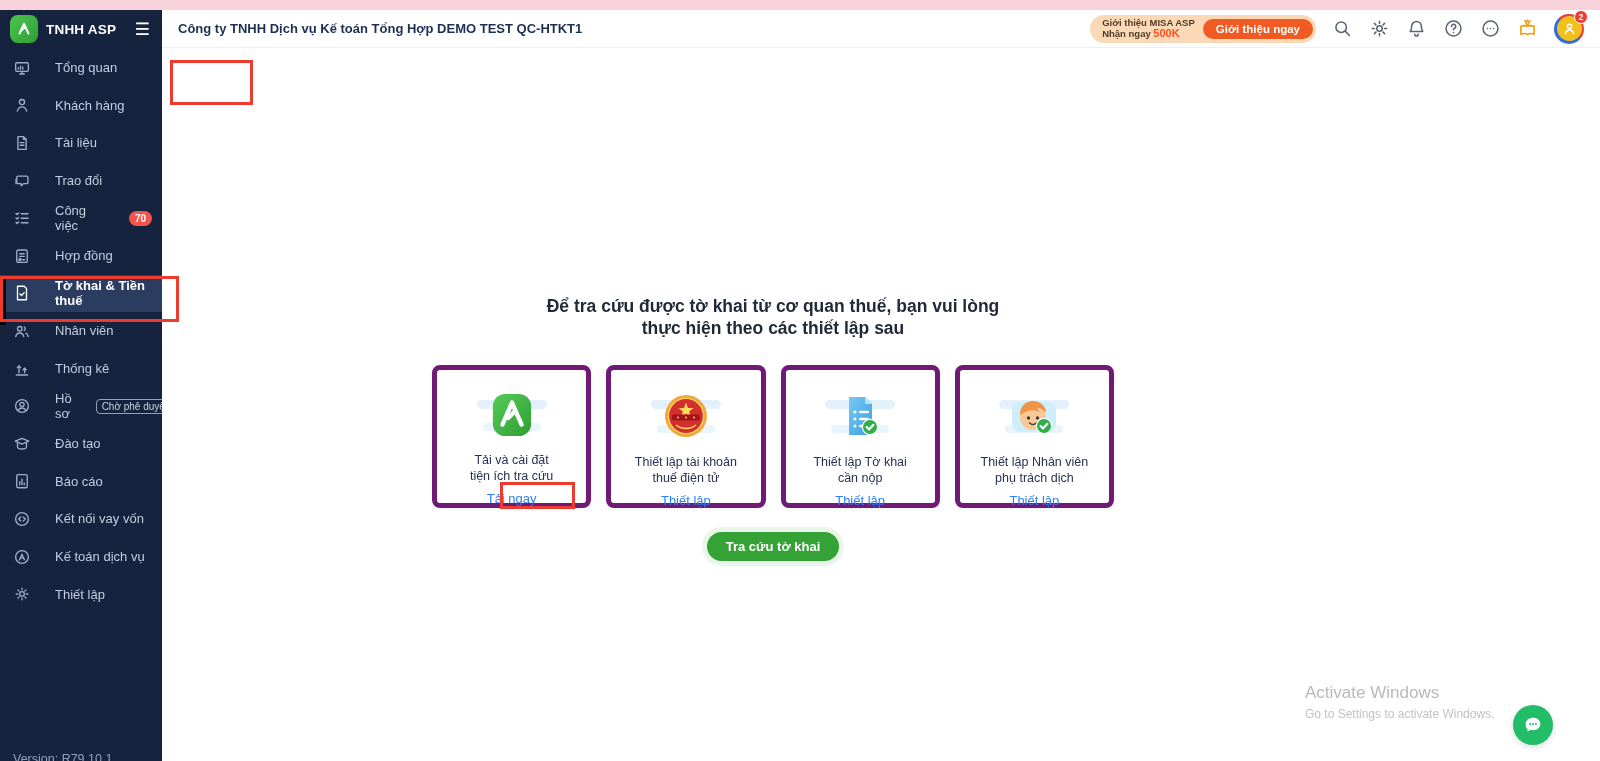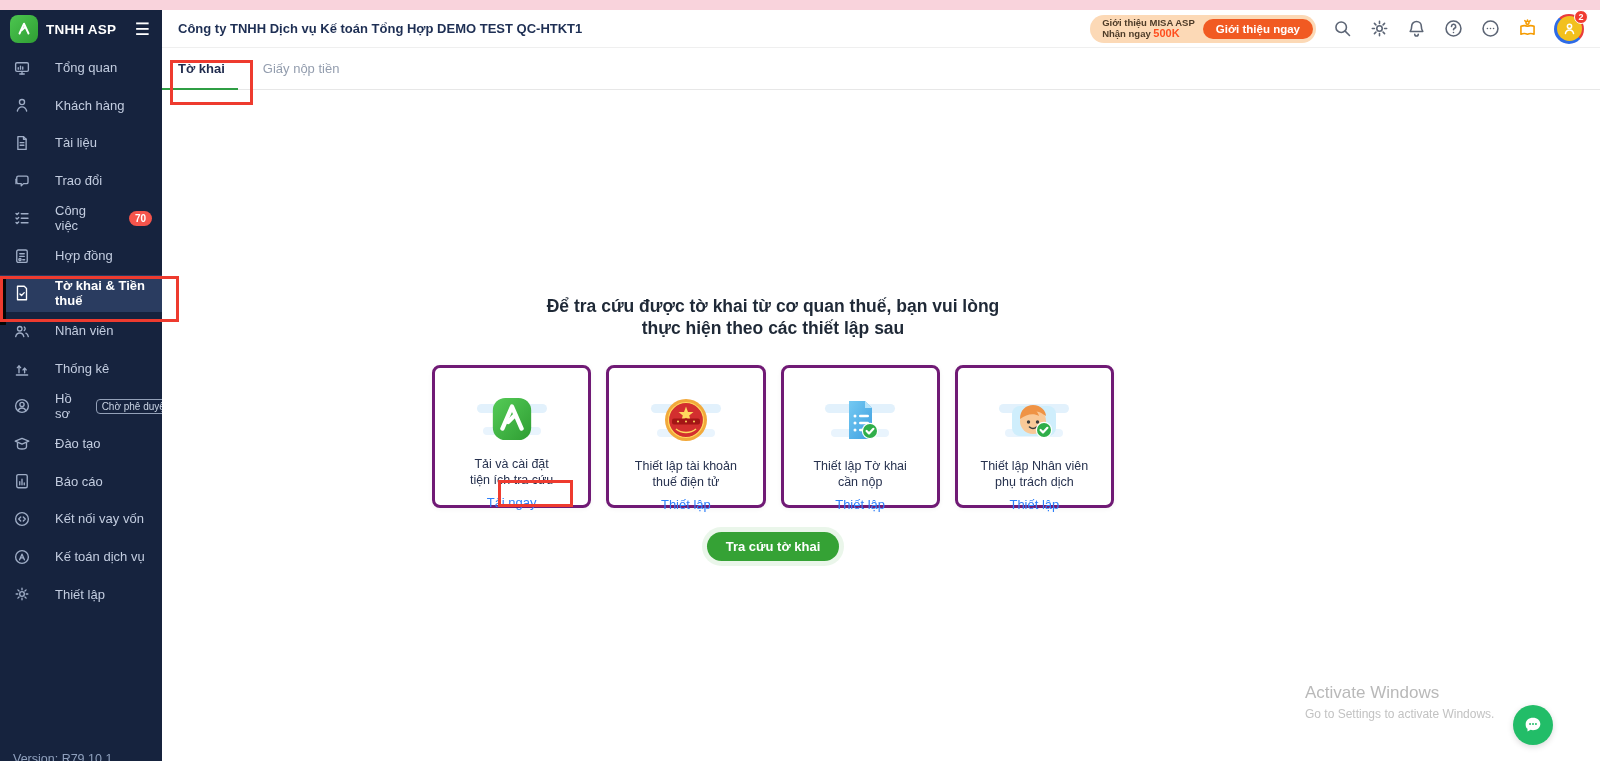--- a/index.html
+++ b/index.html
@@ -51,21 +51,21 @@
 
   
   .annotation { position:absolute; border:3px solid #ee3b2f; background:transparent; pointer-events:none; z-index:40; }
   .black-artifact { position:absolute; left:0; top:277px; width:6px; height:48px; background:#060606; z-index:39; }
 
   
   .content { position:absolute; left:162px; top:90px; width:1438px; height:671px; background:#fff; }
   .center-col { width:682px; margin-left:270px; text-align:center; }
   .heading { margin-top:205px; font-size:17.5px; line-height:22px; font-weight:bold; color:#1f2937; }
   .cards { display:flex; gap:15px; margin-top:26px; }
-  .card { width:200px; height:143px; background:#fff; border:3px solid #701a75; border-radius:8px; box-shadow:0 1px 5px rgba(0,0,0,.05); display:flex; flex-direction:column; align-items:center; padding-top:28px; position:relative; }
+  .card { width:200px; height:143px; background:#fff; border:5px solid #701a75; border-radius:8px; box-shadow:0 1px 5px rgba(0,0,0,.05); display:flex; flex-direction:column; align-items:center; padding-top:22px; position:relative; }
   .card-icon { position:relative; width:50px; height:50px; display:flex; align-items:center; justify-content:center; }
   .card-icon::before { content:""; position:absolute; left:-10px; top:8px; width:70px; height:9px; background:#e2f1fc; border-radius:5px; z-index:0; }
   .card-icon::after { content:""; position:absolute; left:-4px; bottom:7px; width:58px; height:8px; background:#e9f4fd; border-radius:5px; z-index:0; }
   .card-icon svg { position:relative; z-index:1; }
   .card-title { margin-top:14px; font-size:12.5px; line-height:16px; color:#27324f; }
   .card-link { margin-top:7px; font-size:13px; color:#2d7ff9; cursor:pointer; text-decoration:none; }
   .search-btn { margin-top:24px; background:#35a235; color:#fff; border:none; border-radius:15px; padding:7px 19px; font-size:13px; font-weight:bold; font-family:inherit; cursor:pointer; box-shadow:0 0 0 5px rgba(53,162,53,.10); }
 
   
   .watermark { position:absolute; left:1305px; top:683px; color:#b9b9b9; }
@@ -279,25 +279,20 @@
                 <circle cx="12" cy="8.5" r="3.4"></circle>
                 <path d="M5.5 20c1-4 3.9-5.5 6.5-5.5s5.5 1.5 6.5 5.5"></path>
               </svg>
           </div>
         </div>
         <div class="avatar-badge">2</div>
       </div>
     </div>
   </header>
 
-  <div class="tabbar">
-    <div class="tab active">Tờ khai</div>
-    <div class="tab inactive">Giấy nộp tiền</div>
-    <div class="tab-underline"></div>
-  </div>
 
   <div class="black-artifact"></div>
   <div class="annotation" style="left:170px; top:60px; width:83px; height:45px;"></div>
   <div class="annotation" style="left:0px; top:276px; width:179px; height:46px;"></div>
 
   <main class="content">
     <div class="center-col">
       <div class="heading">
         <div>Để tra cứu được tờ khai từ cơ quan thuế, bạn vui lòng</div>
         <div>thực hiện theo các thiết lập sau</div>

